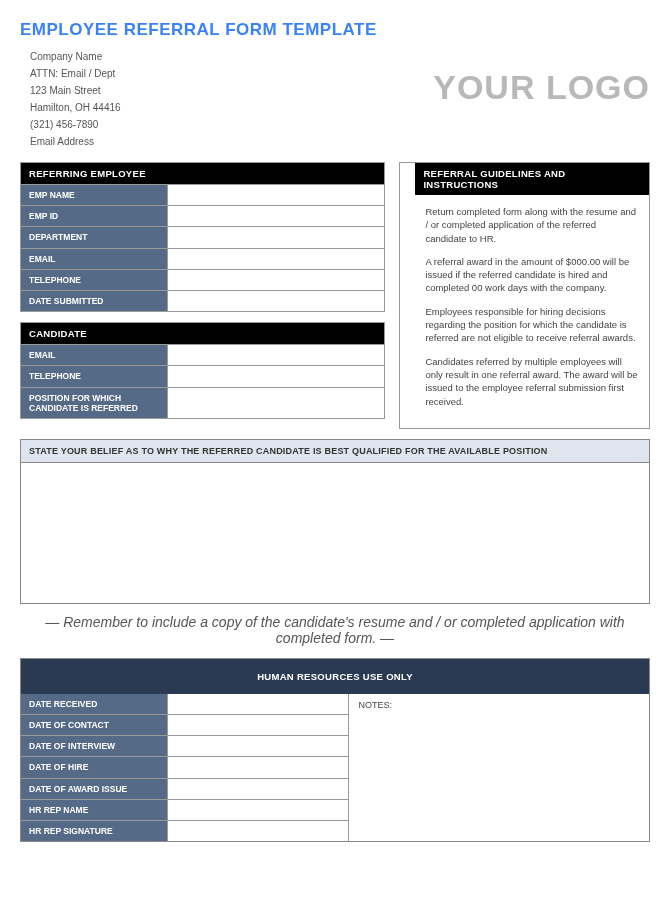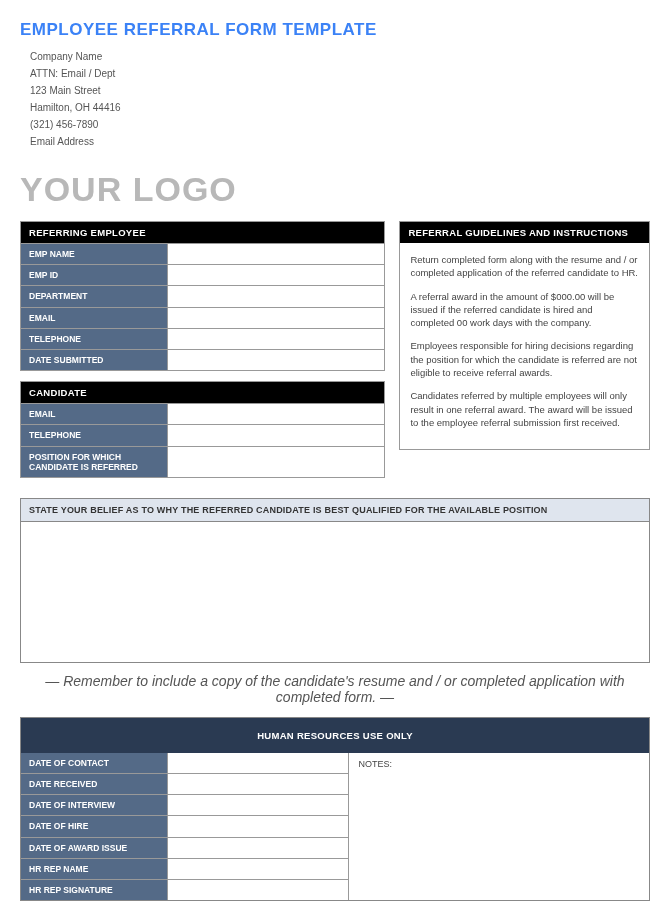--- a/index.html
+++ b/index.html
@@ -17,21 +17,20 @@
     font-size: 17px;
     font-weight: bold;
     letter-spacing: 0.5px;
     margin-bottom: 8px;
   }
   .header {
     display: flex;
     justify-content: space-between;
     align-items: flex-start;
     margin-bottom: 12px;
-    flex-direction: column;
   }
   .company-block {
     font-size: 10px;
     line-height: 1.7;
     color: #555;
     padding-left: 10px;
   }
   .logo {
     font-size: 34px;
     font-weight: bold;
@@ -78,20 +77,21 @@
   }
   .field-value {
     flex: 1;
     background: #fff;
     padding: 5px 8px;
     min-height: 20px;
   }
 
   .guidelines-box {
     border: 1px solid #999;
+    padding-left: 15px;
   }
   .guidelines-body {
     padding: 10px 10px;
     font-size: 9.5px;
     line-height: 1.4;
     color: #444;
   }
   .guidelines-body p { margin-bottom: 10px; }
 
   .belief-box {
@@ -229,25 +229,25 @@
   <div class="belief-body"></div>
 </div>
 
 <div class="reminder">— Remember to include a copy of the candidate's resume and / or completed application with completed form. —</div>
 
 <div class="hr-box">
   <div class="hr-header">HUMAN RESOURCES USE ONLY</div>
   <div class="hr-body">
     <div class="hr-left">
       <div class="field-row">
+        <div class="field-label">DATE RECEIVED</div>
+        <div class="field-value"></div>
+      </div>
+      <div class="field-row">
         <div class="field-label">DATE OF CONTACT</div>
-        <div class="field-value"></div>
-      </div>
-      <div class="field-row">
-        <div class="field-label">DATE RECEIVED</div>
         <div class="field-value"></div>
       </div>
       <div class="field-row">
         <div class="field-label">DATE OF INTERVIEW</div>
         <div class="field-value"></div>
       </div>
       <div class="field-row">
         <div class="field-label">DATE OF HIRE</div>
         <div class="field-value"></div>
       </div>

